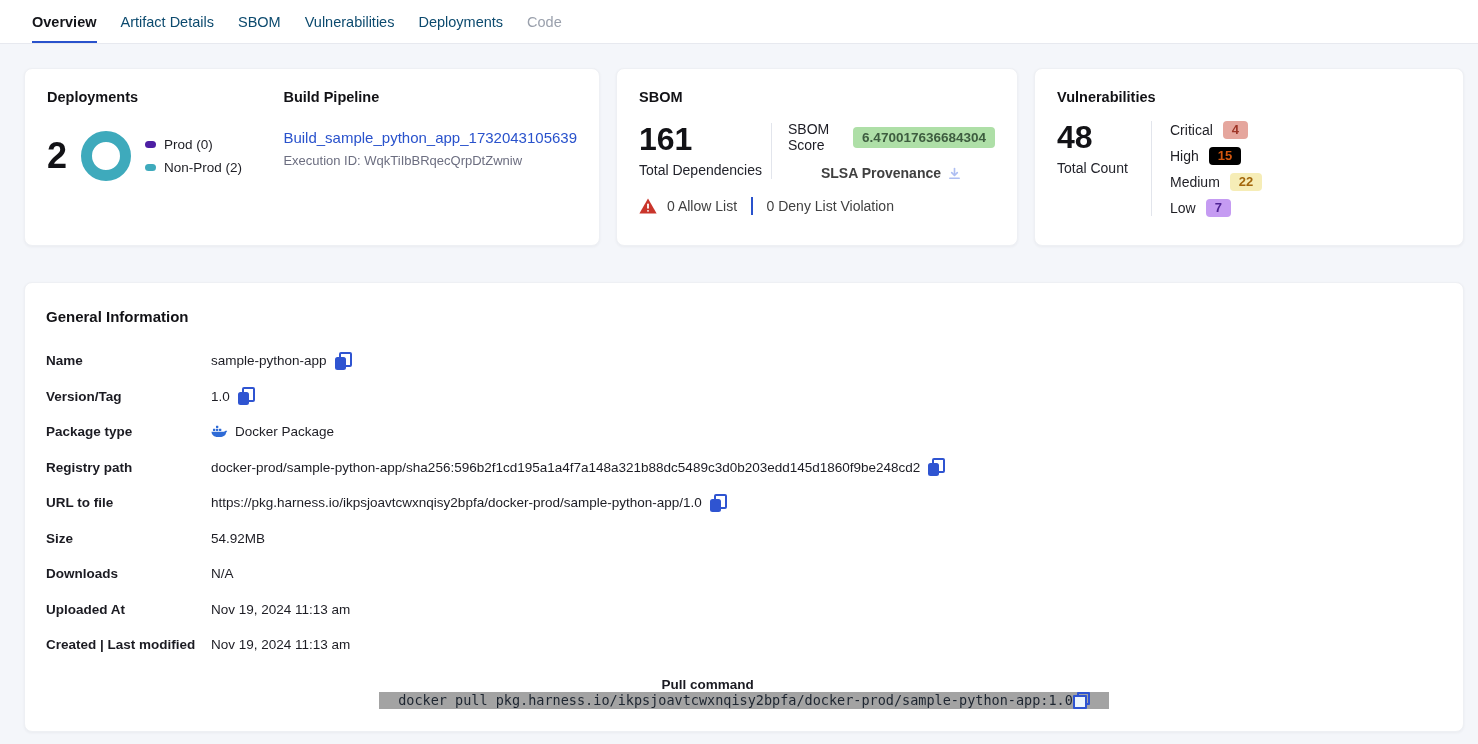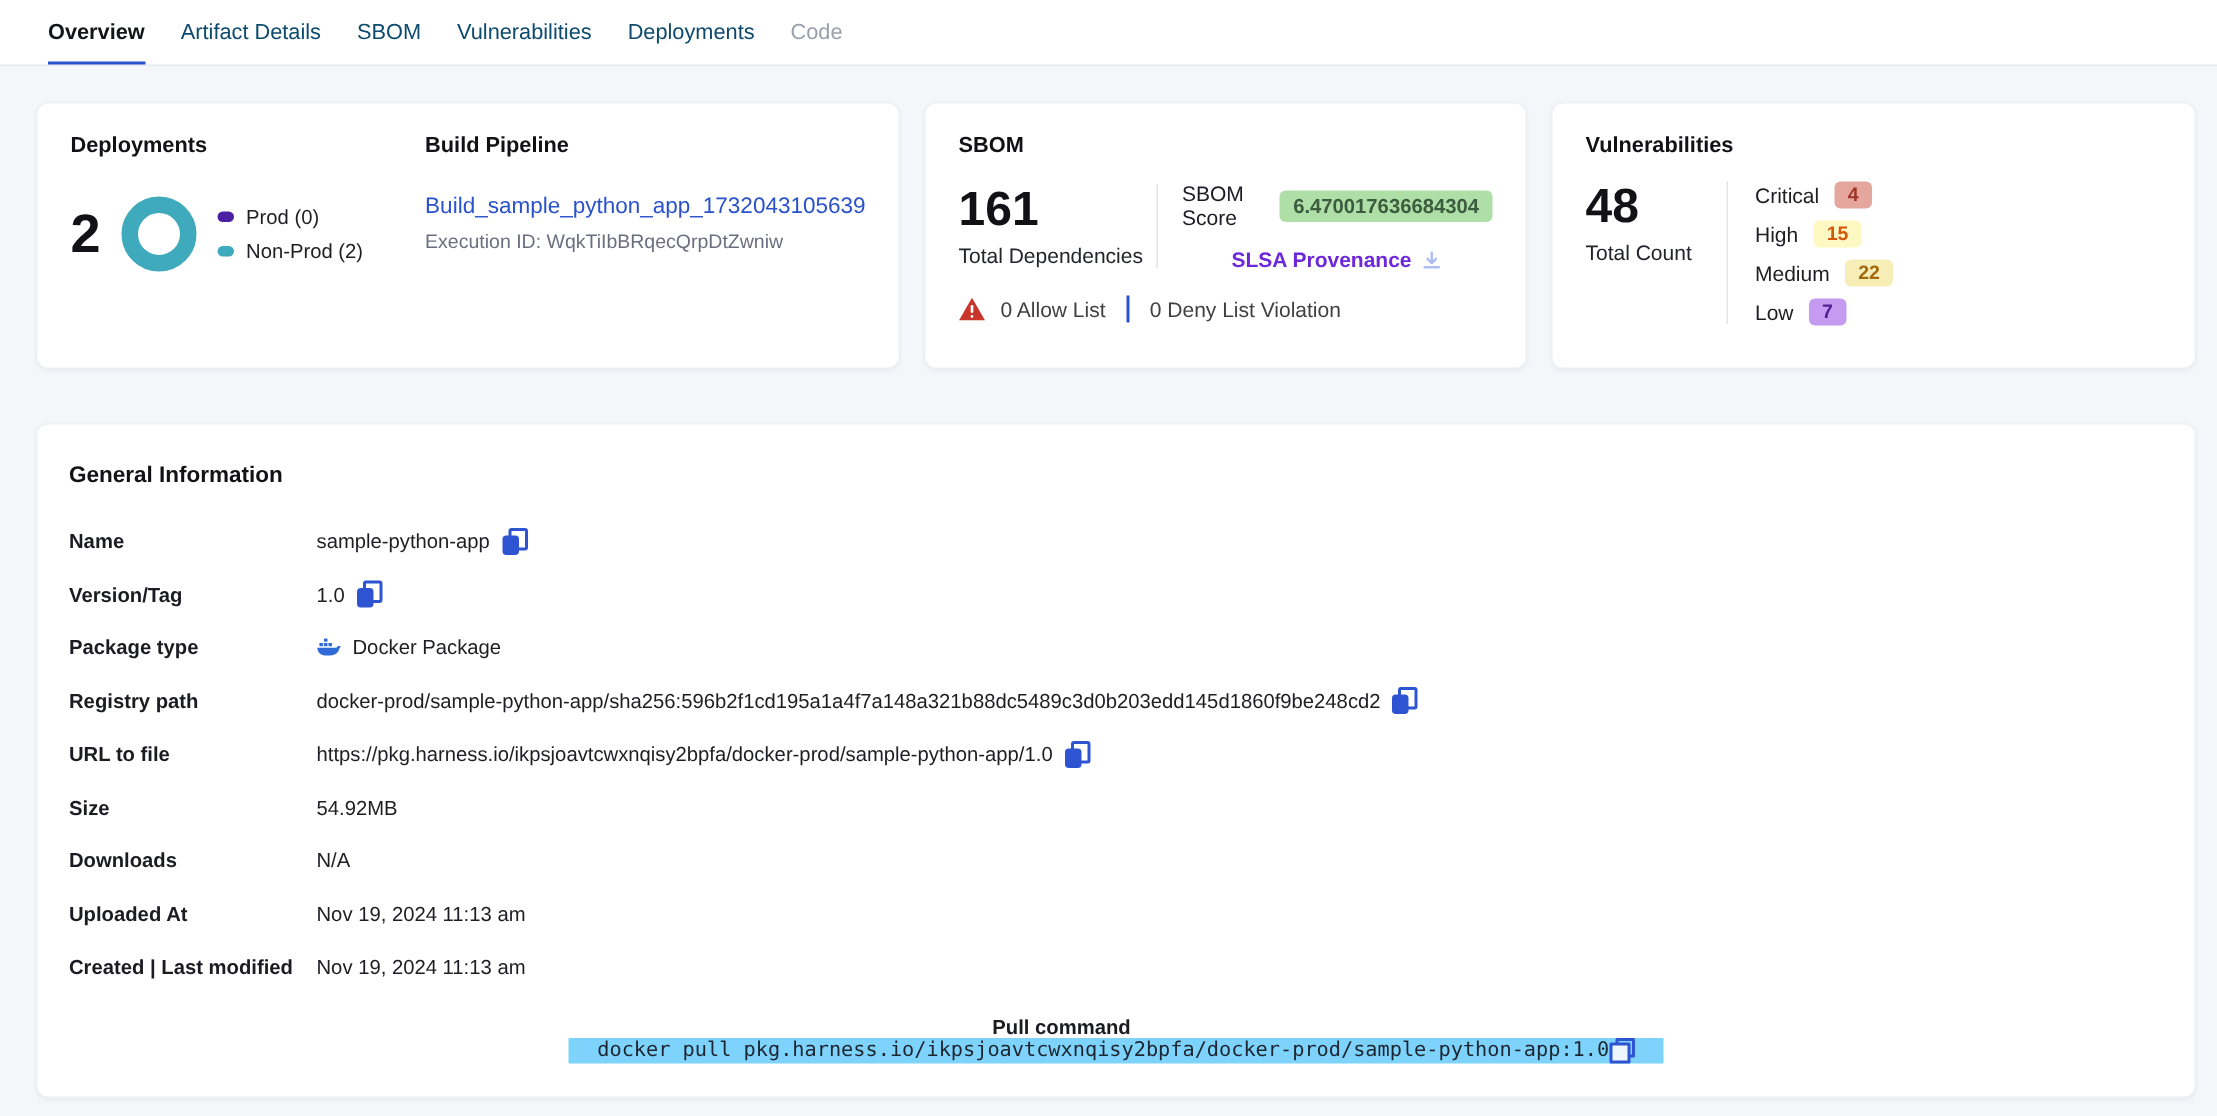--- a/index.html
+++ b/index.html
@@ -75,35 +75,35 @@
   .sbom-right { flex:1; padding-left:16px; display:flex; flex-direction:column; align-items:center; }
   .score-row { display:flex; align-items:center; gap:9px; align-self:flex-start; }
   .score-label { font-size:14px; color:#1c1c24; }
   .score-badge {
     background:#aedfa7; color:#3d5c3f;
     font-size:13.5px; font-weight:600;
     padding:3px 9px; border-radius:4px;
   }
   .slsa-link {
     margin-top:12px; font-size:14px; font-weight:700;
-    color:#6d28d9; display:flex; align-items:center; gap:6px;
+    color:#404040; display:flex; align-items:center; gap:6px;
     text-decoration:none; cursor:pointer;
   }
   .sbom-bottom { display:flex; align-items:center; gap:10px; margin-top:16px; }
   .sbom-bottom .blue-link { font-size:14px; color:#404040; text-decoration:none; cursor:pointer; }
   .mini-vbar { width:1.5px; height:18px; background:#2952cc; margin:0 4px; }
 
   .card-vulns { width:430px; }
   .vuln-mid { display:flex; margin-top:14px; }
   .vuln-total-block { width:94px; }
   .sev-list { padding-left:18px; display:flex; flex-direction:column; gap:5px; }
   .sev-row { display:flex; align-items:center; gap:10px; font-size:14px; color:#1e1e24; min-height:21px; }
   .sev-badge { font-size:13px; font-weight:600; padding:1.5px 9px; border-radius:4px; }
   .sev-0 { background:#e5a69d; color:#9e3527; }
-  .sev-1 { background:#fef9c3; color:#d4570e; }
+  .sev-1 { background:#000000; color:#d4570e; }
   .sev-2 { background:#f6edb7; color:#a3670c; }
   .sev-3 { background:#c59bf2; color:#4f2294; }
 
   
   .gi-card {
     background:#ffffff;
     border:1px solid #eef0f4;
     border-radius:8px;
     box-shadow:0 1px 3px rgba(40,41,61,0.05);
     margin:36px 14px 0 24px;
@@ -141,21 +141,21 @@
     width:10px; height:10px;
     border:2px solid #2f54d1; border-radius:1px;
     background:#eef6fd;
   }
 
   .pkg-value { display:flex; align-items:center; gap:7px; }
 
   .pull-row { display:flex; align-items:center; margin-top:14px;flex-direction:column; }
   .pull-box {
     flex:1; max-width:1235px;
-    background:#7dd3fc;
+    background:#a3a3a3;
     height:51px;
     display:flex; align-items:center; justify-content:space-between;
     padding:0 19px;
   }
   .pull-cmd { font-family:"DejaVu Sans Mono", monospace; font-size:13.5px; color:#1d2530; }
 
   .wicon { flex-shrink:0; }
 </style>
 </head>
 <body>

